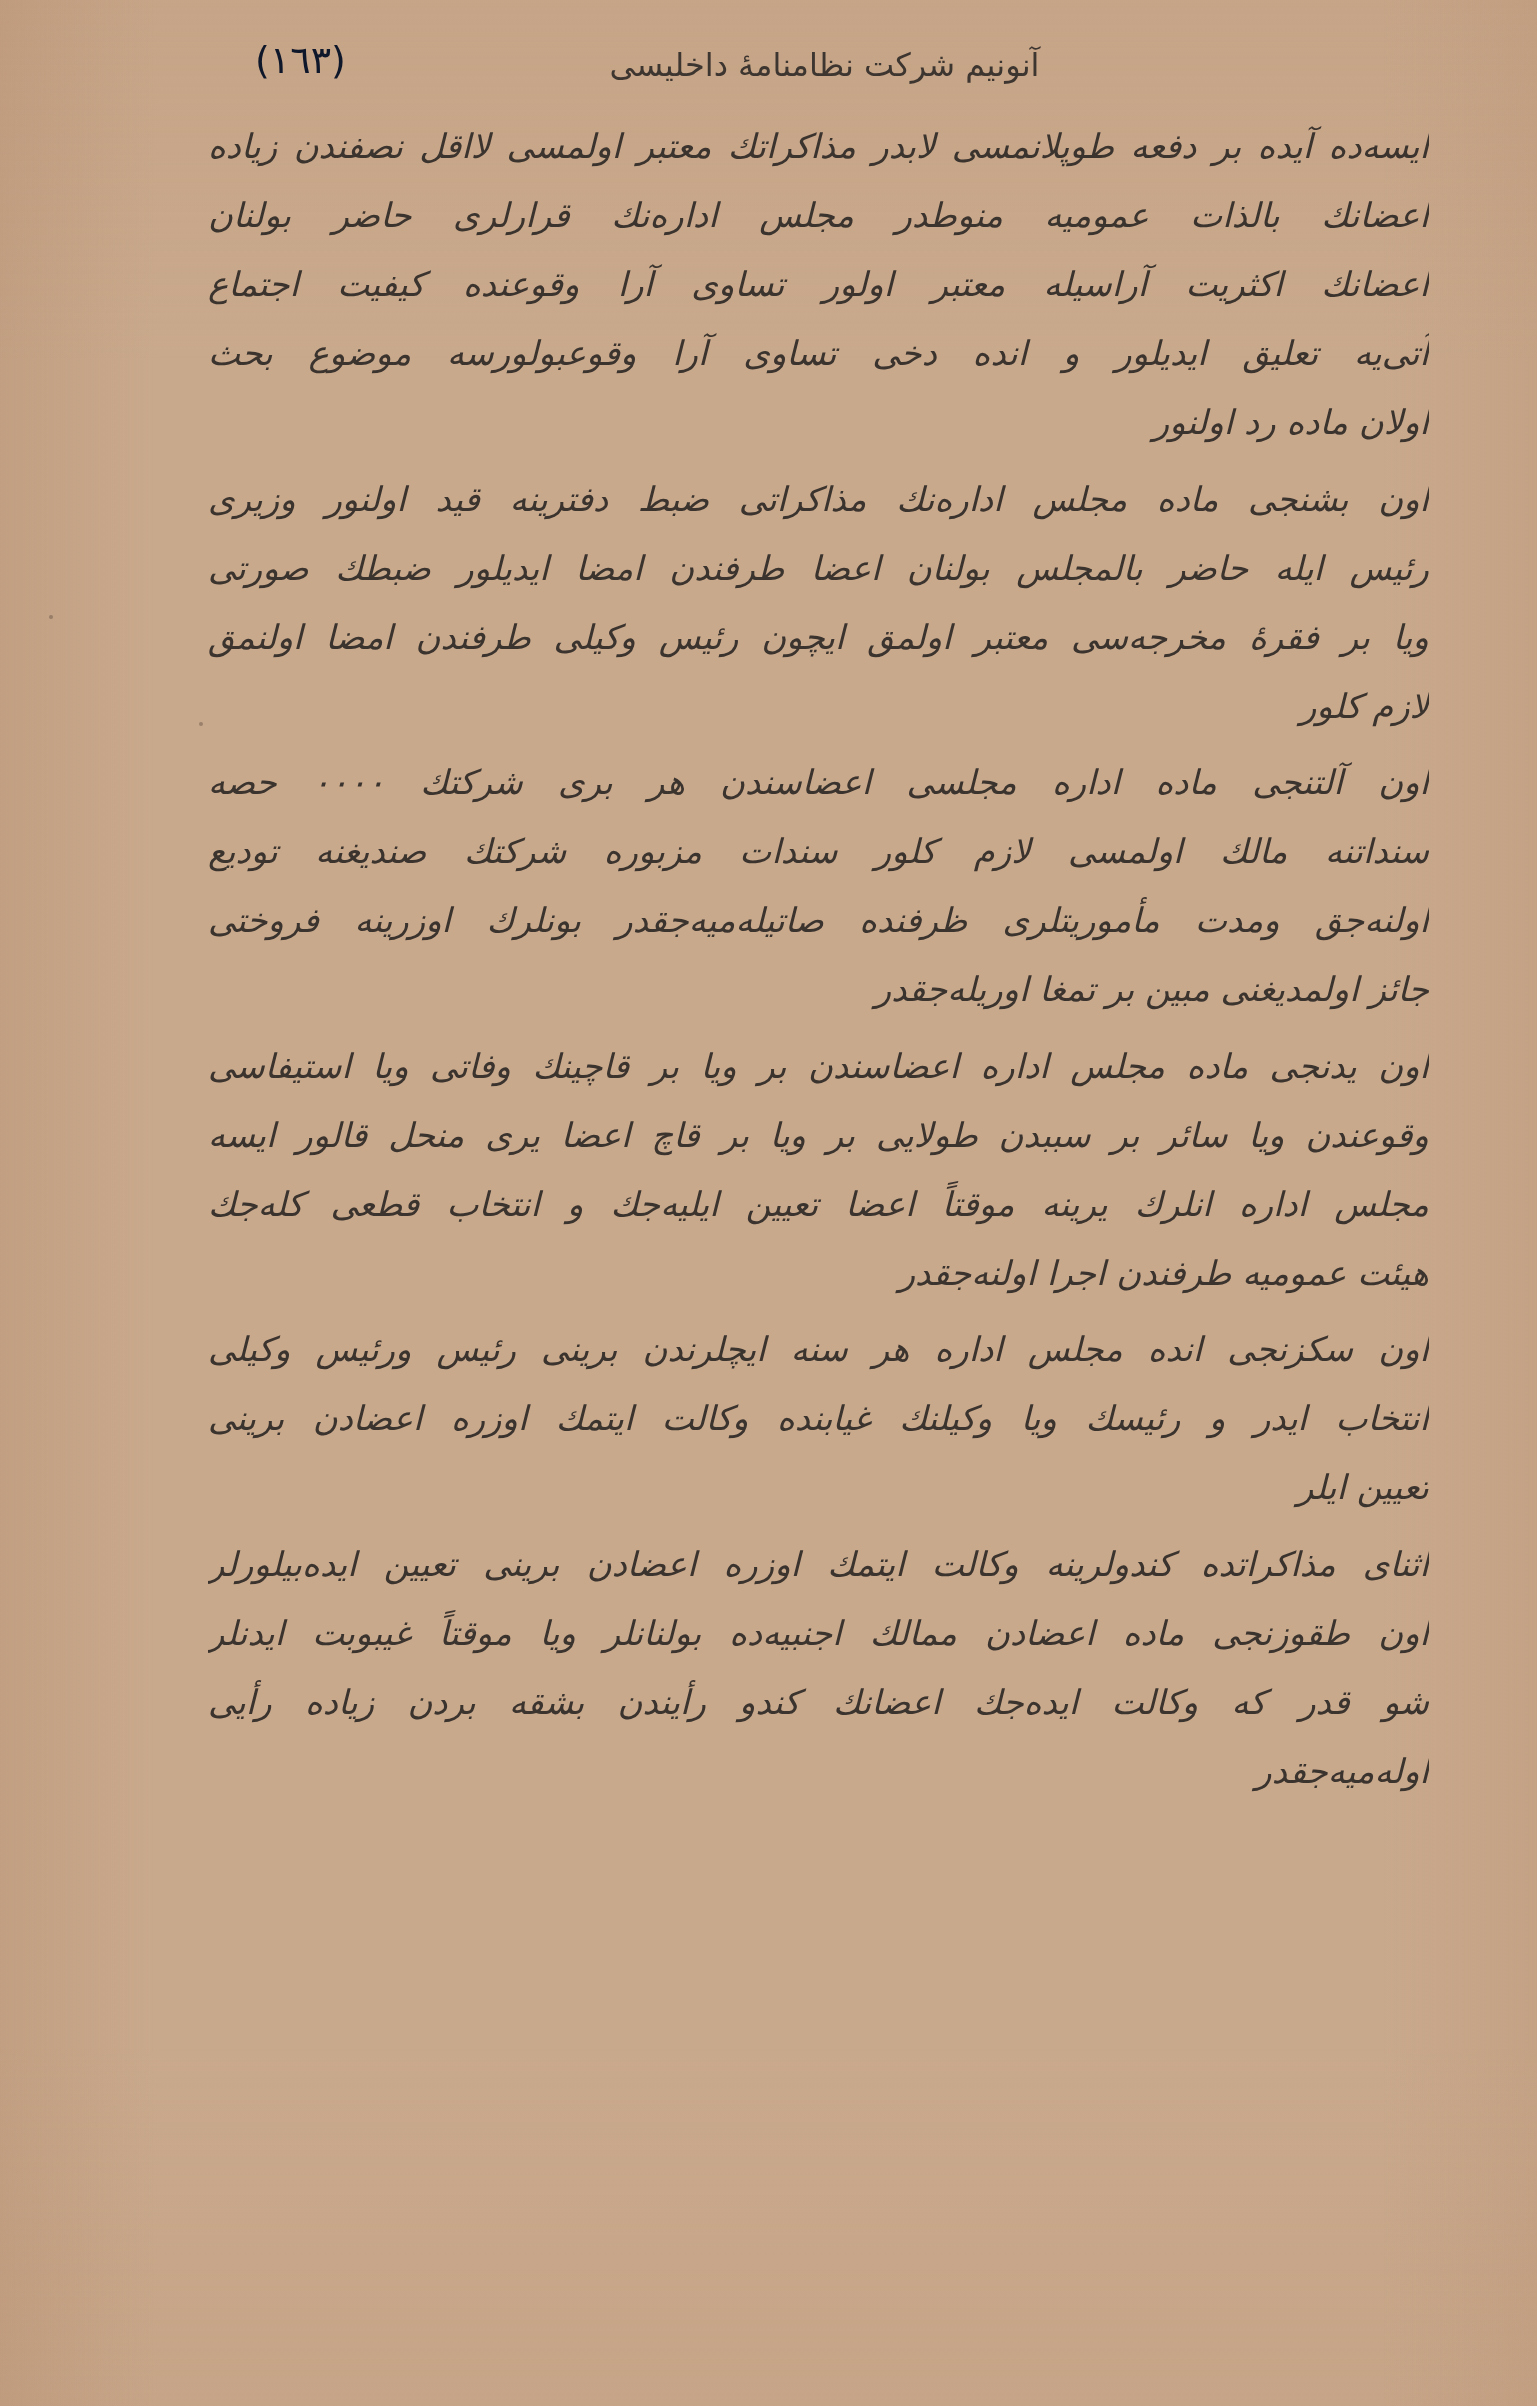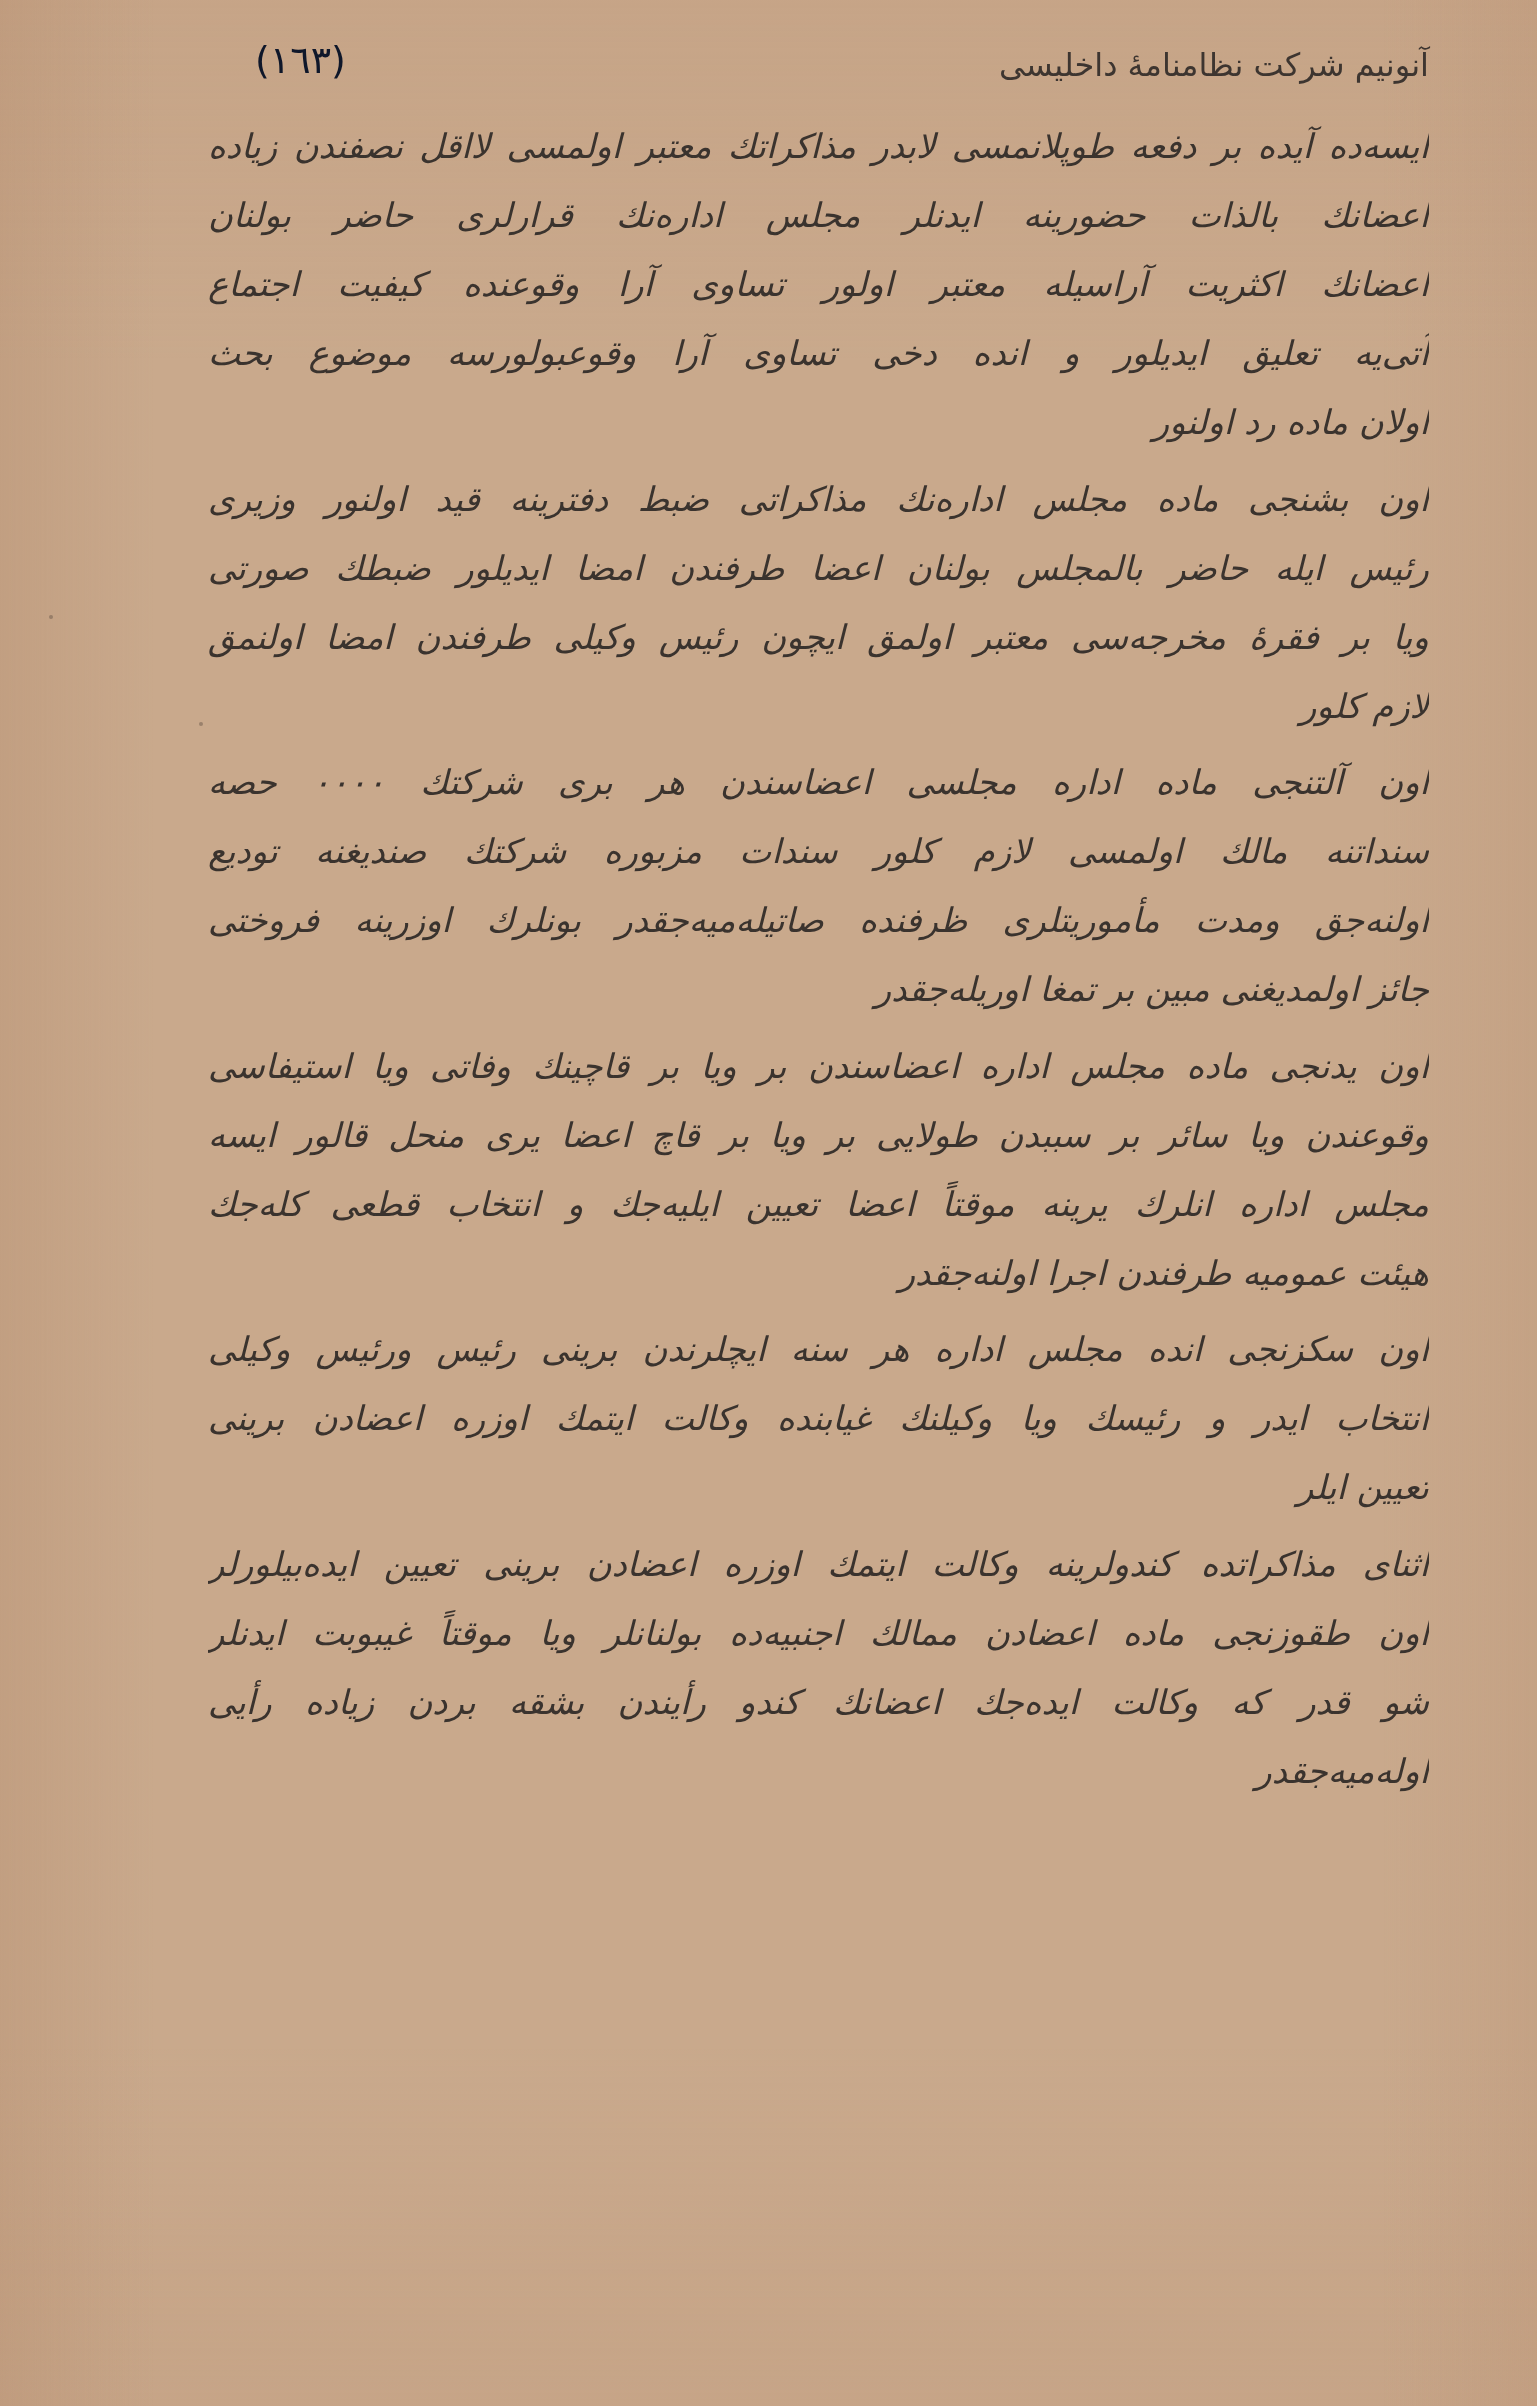--- a/index.html
+++ b/index.html
@@ -27,20 +27,21 @@
     .header {
       position: relative;
       height: 74px;
       direction: rtl;
     }
     .header-title {
       position: absolute;
       right: 0;
       left: 12px;
       top: 7.6px;
+      text-align: center;
       font-size: 32px;
       letter-spacing: 0.5px;
       color: #3d3530;
     }
     .page-number {
       position: absolute;
       left: 47px;
       top: 0;
       font-size: 38px;
       color: #0f172a;
@@ -84,21 +85,21 @@
 <div class="page">
   <div class="header">
     <span class="header-title">آنونیم شرکت نظامنامهٔ داخلیسی</span>
     <span class="page-number">(١٦٣)</span>
   </div>
 
   <div class="body-text">
 
     <div class="article">
       <span class="line">ایسه‌ده آیده بر دفعه طوپلانمسی لابدر مذاکراتك معتبر اولمسی لااقل نصفندن زیاده</span>
-      <span class="line">اعضانك بالذات حضورینه ایدنلر    مجلس اداره‌نك قرارلری حاضر بولنان</span>
+      <span class="line">اعضانك بالذات عمومیه منوطدر    مجلس اداره‌نك قرارلری حاضر بولنان</span>
       <span class="line">اعضانك اکثریت آراسیله معتبر اولور    تساوی آرا وقوعنده کیفیت اجتماع</span>
       <span class="line">آتی‌یه تعلیق ایدیلور و انده دخی تساوی آرا وقوعبولورسه موضوع بحث</span>
       <span class="line last">اولان ماده رد اولنور</span>
     </div>
 
     <div class="article">
       <span class="line">اون بشنجی ماده    مجلس اداره‌نك مذاکراتی ضبط دفترینه قید اولنور وزیری</span>
       <span class="line">رئیس ایله حاضر بالمجلس بولنان اعضا طرفندن امضا ایدیلور ضبطك صورتی</span>
       <span class="line">ویا بر فقرهٔ مخرجه‌سی معتبر اولمق ایچون رئیس وکیلی طرفندن امضا اولنمق</span>
       <span class="line last">لازم کلور</span>

